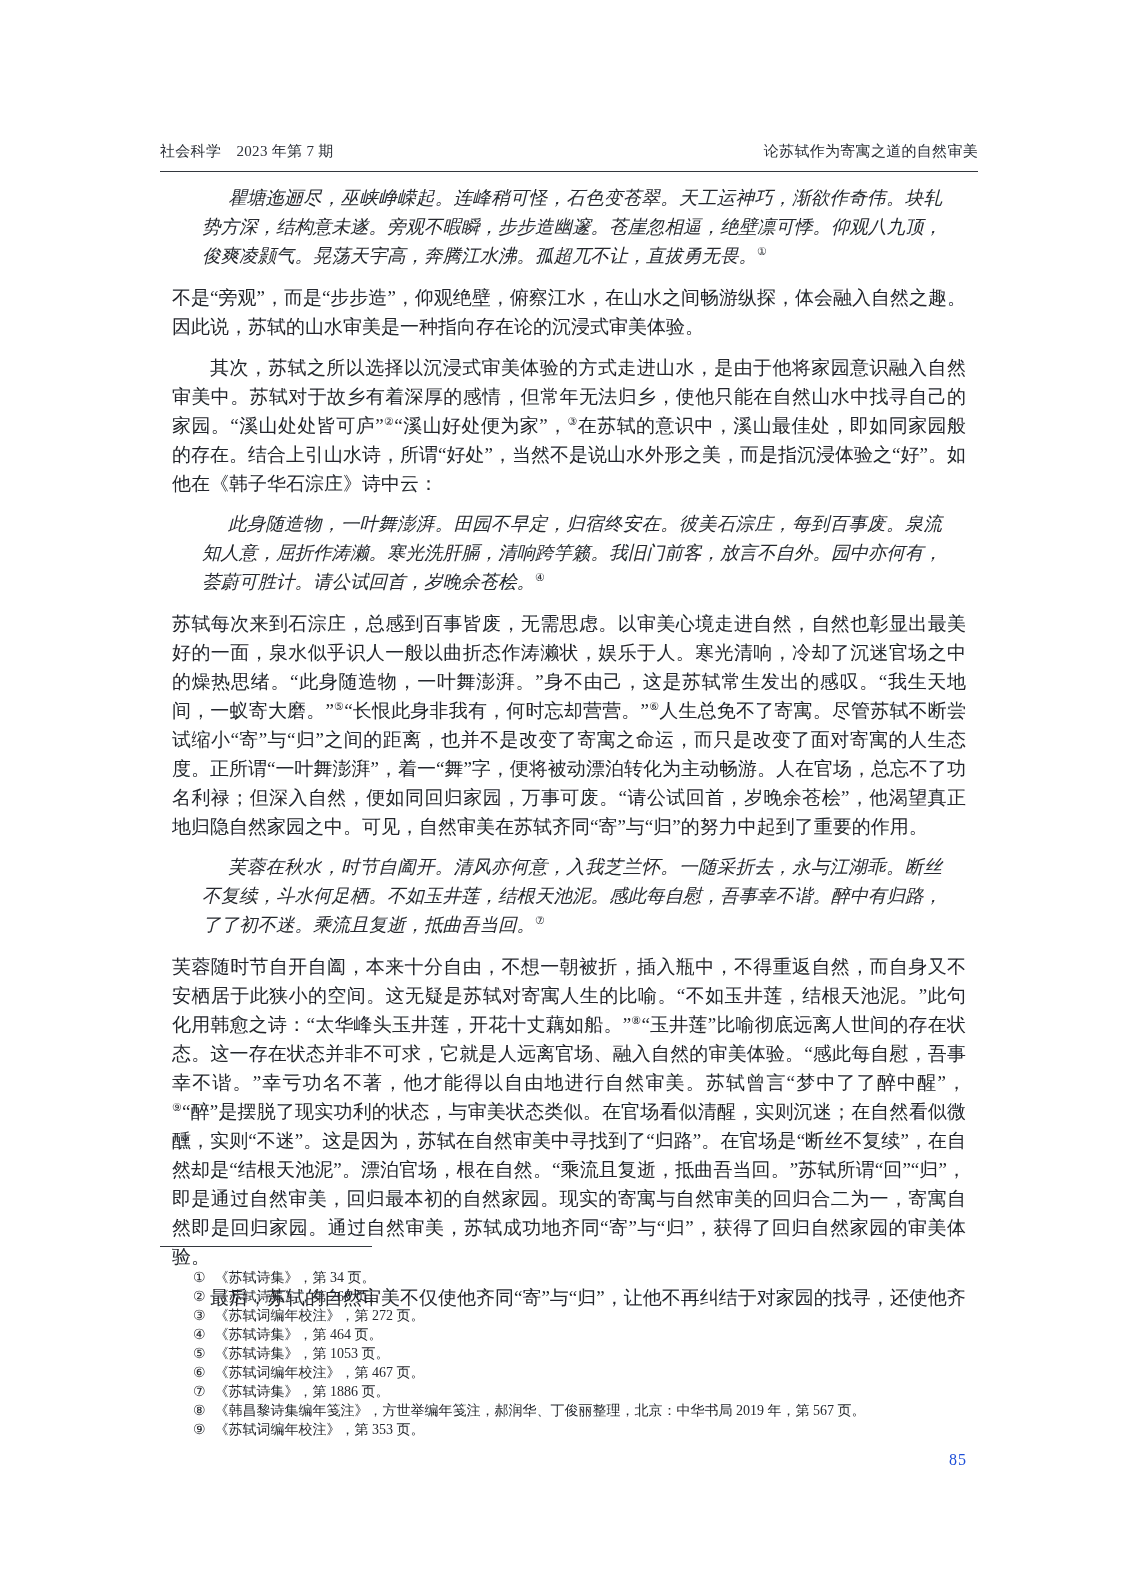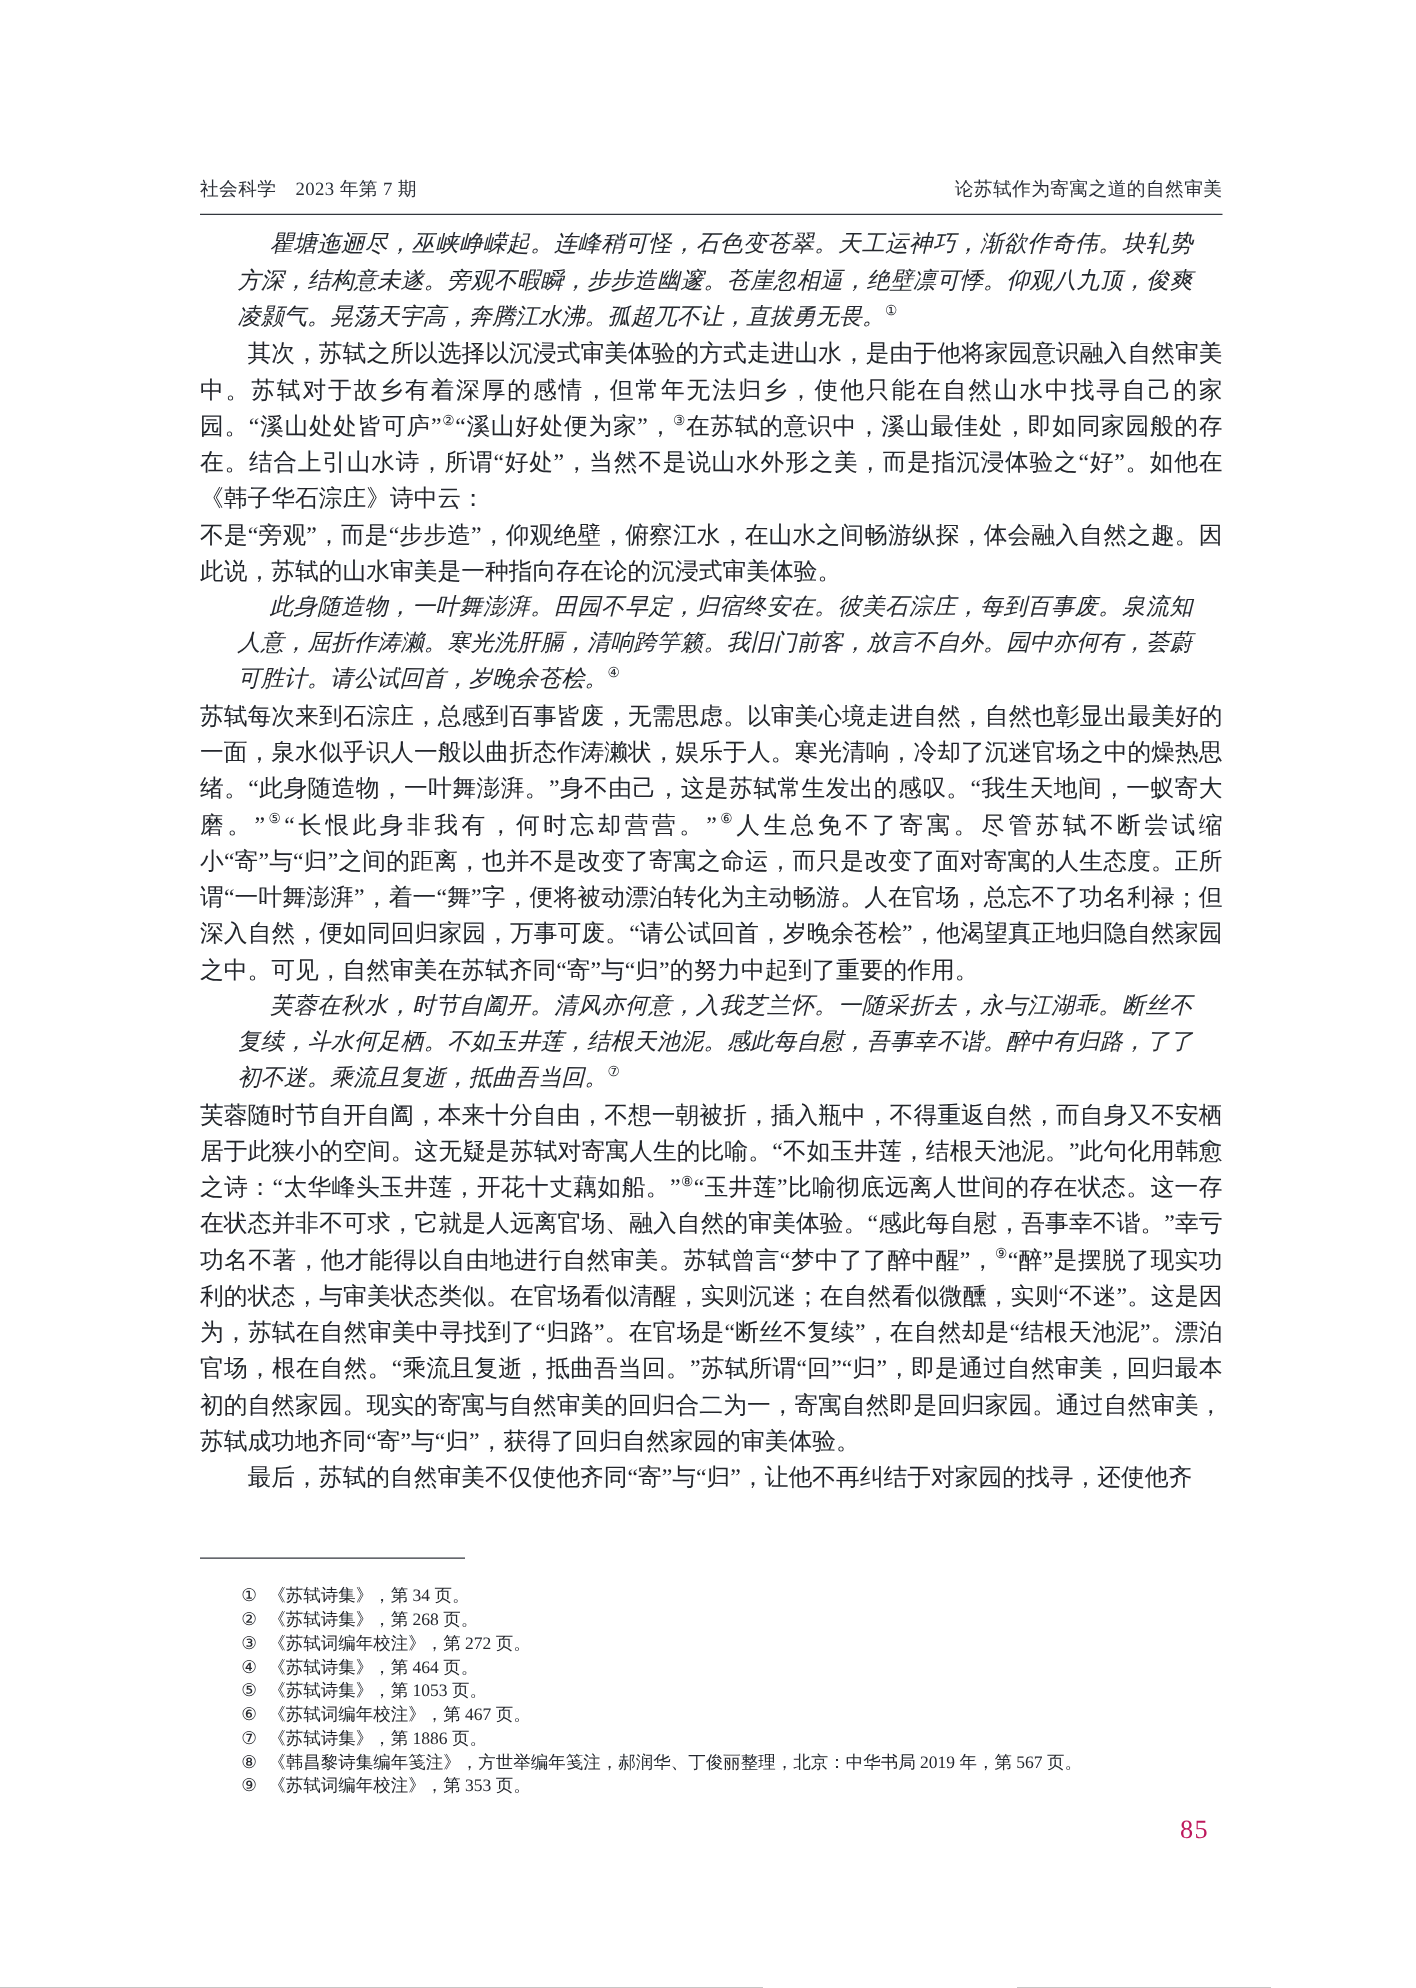--- a/index.html
+++ b/index.html
@@ -23,21 +23,21 @@
 
   .article {
     margin-top:10px;
     font-size:19px;
     line-height:29px;
     text-align:justify;
     text-justify:inter-character;
     word-break:break-all;
     overflow-wrap:break-word;
   }
-  .article p { margin:0; }
+  .article p { margin:12px; }
   .article p.indent { text-indent:2em; }
   .article p.quote {
     font-style:italic;
     font-size:18.5px;
     padding-left:30px; padding-right:24px;
     text-indent:1.4em;
     color:#25282e;
   }
   .article sup {
     font-size:11px; line-height:0; vertical-align:super; font-style:normal;
@@ -49,36 +49,36 @@
     font-size:14px; line-height:19px; color:#24272d;
     word-break:break-all;
   }
   .fn-rule { width:212px; height:0; border-top:1.5px solid #33373e; margin-bottom:21px; }
   .footnote { display:flex; padding-left:33px; }
   .fn-marker { flex:0 0 auto; margin-right:9px; }
   .fn-text { flex:1 1 auto; }
 
   .page-number {
     position:absolute; top:1451px; right:166px;
-    font-size:21px; color:#be185d; letter-spacing:1px;
+    font-size:16px; color:#1d4ed8; letter-spacing:1px;
   }
 </style>
 </head>
 <body>
 
 <div class="page">
   <div class="content">
     <div class="page-header">
       <span>社会科学　2023 年第 7 期</span>
       <span>论苏轼作为寄寓之道的自然审美</span>
     </div>
     <div class="article" id="article">
         <p class="quote"><span>瞿塘迤逦尽，巫峡峥嵘起。连峰稍可怪，石色变苍翠。天工运神巧，渐欲作奇伟。块轧势方深，结构意未遂。旁观不暇瞬，步步造幽邃。苍崖忽相逼，绝壁凛可悸。仰观八九顶，俊爽凌颢气。晃荡天宇高，奔腾江水沸。孤超兀不让，直拔勇无畏。</span><sup>①</sup></p>
+        <p class="body"><span>不是“旁观”，而是“步步造”，仰观绝壁，俯察江水，在山水之间畅游纵探，体会融入自然之趣。因此说，苏轼的山水审美是一种指向存在论的沉浸式审美体验。</span></p>
         <p class="body indent"><span>其次，苏轼之所以选择以沉浸式审美体验的方式走进山水，是由于他将家园意识融入自然审美中。苏轼对于故乡有着深厚的感情，但常年无法归乡，使他只能在自然山水中找寻自己的家园。“溪山处处皆可庐”</span><sup>②</sup><span>“溪山好处便为家”，</span><sup>③</sup><span>在苏轼的意识中，溪山最佳处，即如同家园般的存在。结合上引山水诗，所谓“好处”，当然不是说山水外形之美，而是指沉浸体验之“好”。如他在《韩子华石淙庄》诗中云：</span></p>
-        <p class="body"><span>不是“旁观”，而是“步步造”，仰观绝壁，俯察江水，在山水之间畅游纵探，体会融入自然之趣。因此说，苏轼的山水审美是一种指向存在论的沉浸式审美体验。</span></p>
         <p class="quote"><span>此身随造物，一叶舞澎湃。田园不早定，归宿终安在。彼美石淙庄，每到百事废。泉流知人意，屈折作涛濑。寒光洗肝膈，清响跨竽籁。我旧门前客，放言不自外。园中亦何有，荟蔚可胜计。请公试回首，岁晚余苍桧。</span><sup>④</sup></p>
         <p class="body"><span>苏轼每次来到石淙庄，总感到百事皆废，无需思虑。以审美心境走进自然，自然也彰显出最美好的一面，泉水似乎识人一般以曲折态作涛濑状，娱乐于人。寒光清响，冷却了沉迷官场之中的燥热思绪。“此身随造物，一叶舞澎湃。”身不由己，这是苏轼常生发出的感叹。“我生天地间，一蚁寄大磨。”</span><sup>⑤</sup><span>“长恨此身非我有，何时忘却营营。”</span><sup>⑥</sup><span>人生总免不了寄寓。尽管苏轼不断尝试缩小“寄”与“归”之间的距离，也并不是改变了寄寓之命运，而只是改变了面对寄寓的人生态度。正所谓“一叶舞澎湃”，着一“舞”字，便将被动漂泊转化为主动畅游。人在官场，总忘不了功名利禄；但深入自然，便如同回归家园，万事可废。“请公试回首，岁晚余苍桧”，他渴望真正地归隐自然家园之中。可见，自然审美在苏轼齐同“寄”与“归”的努力中起到了重要的作用。</span></p>
         <p class="quote"><span>芙蓉在秋水，时节自阖开。清风亦何意，入我芝兰怀。一随采折去，永与江湖乖。断丝不复续，斗水何足栖。不如玉井莲，结根天池泥。感此每自慰，吾事幸不谐。醉中有归路，了了初不迷。乘流且复逝，抵曲吾当回。</span><sup>⑦</sup></p>
         <p class="body"><span>芙蓉随时节自开自阖，本来十分自由，不想一朝被折，插入瓶中，不得重返自然，而自身又不安栖居于此狭小的空间。这无疑是苏轼对寄寓人生的比喻。“不如玉井莲，结根天池泥。”此句化用韩愈之诗：“太华峰头玉井莲，开花十丈藕如船。”</span><sup>⑧</sup><span>“玉井莲”比喻彻底远离人世间的存在状态。这一存在状态并非不可求，它就是人远离官场、融入自然的审美体验。“感此每自慰，吾事幸不谐。”幸亏功名不著，他才能得以自由地进行自然审美。苏轼曾言“梦中了了醉中醒”，</span><sup>⑨</sup><span>“醉”是摆脱了现实功利的状态，与审美状态类似。在官场看似清醒，实则沉迷；在自然看似微醺，实则“不迷”。这是因为，苏轼在自然审美中寻找到了“归路”。在官场是“断丝不复续”，在自然却是“结根天池泥”。漂泊官场，根在自然。“乘流且复逝，抵曲吾当回。”苏轼所谓“回”“归”，即是通过自然审美，回归最本初的自然家园。现实的寄寓与自然审美的回归合二为一，寄寓自然即是回归家园。通过自然审美，苏轼成功地齐同“寄”与“归”，获得了回归自然家园的审美体验。</span></p>
         <p class="body indent"><span>最后，苏轼的自然审美不仅使他齐同“寄”与“归”，让他不再纠结于对家园的找寻，还使他齐</span></p>
       </div>
   </div>
 
   <div class="footnotes">
     <div class="fn-rule"></div>

